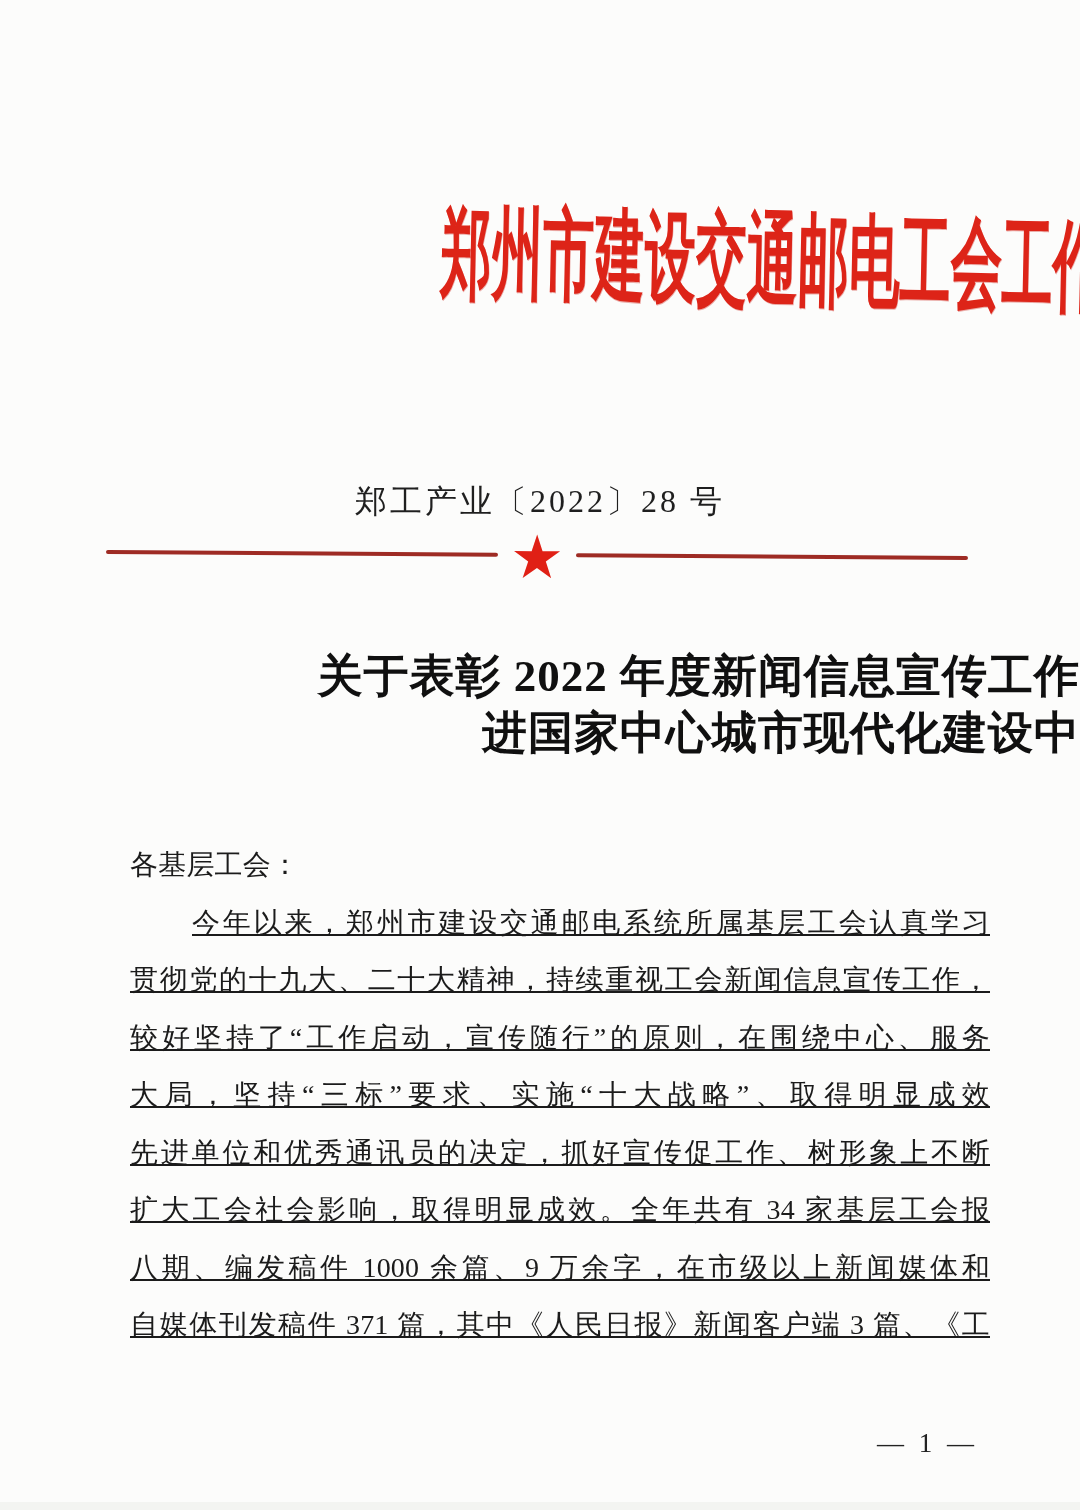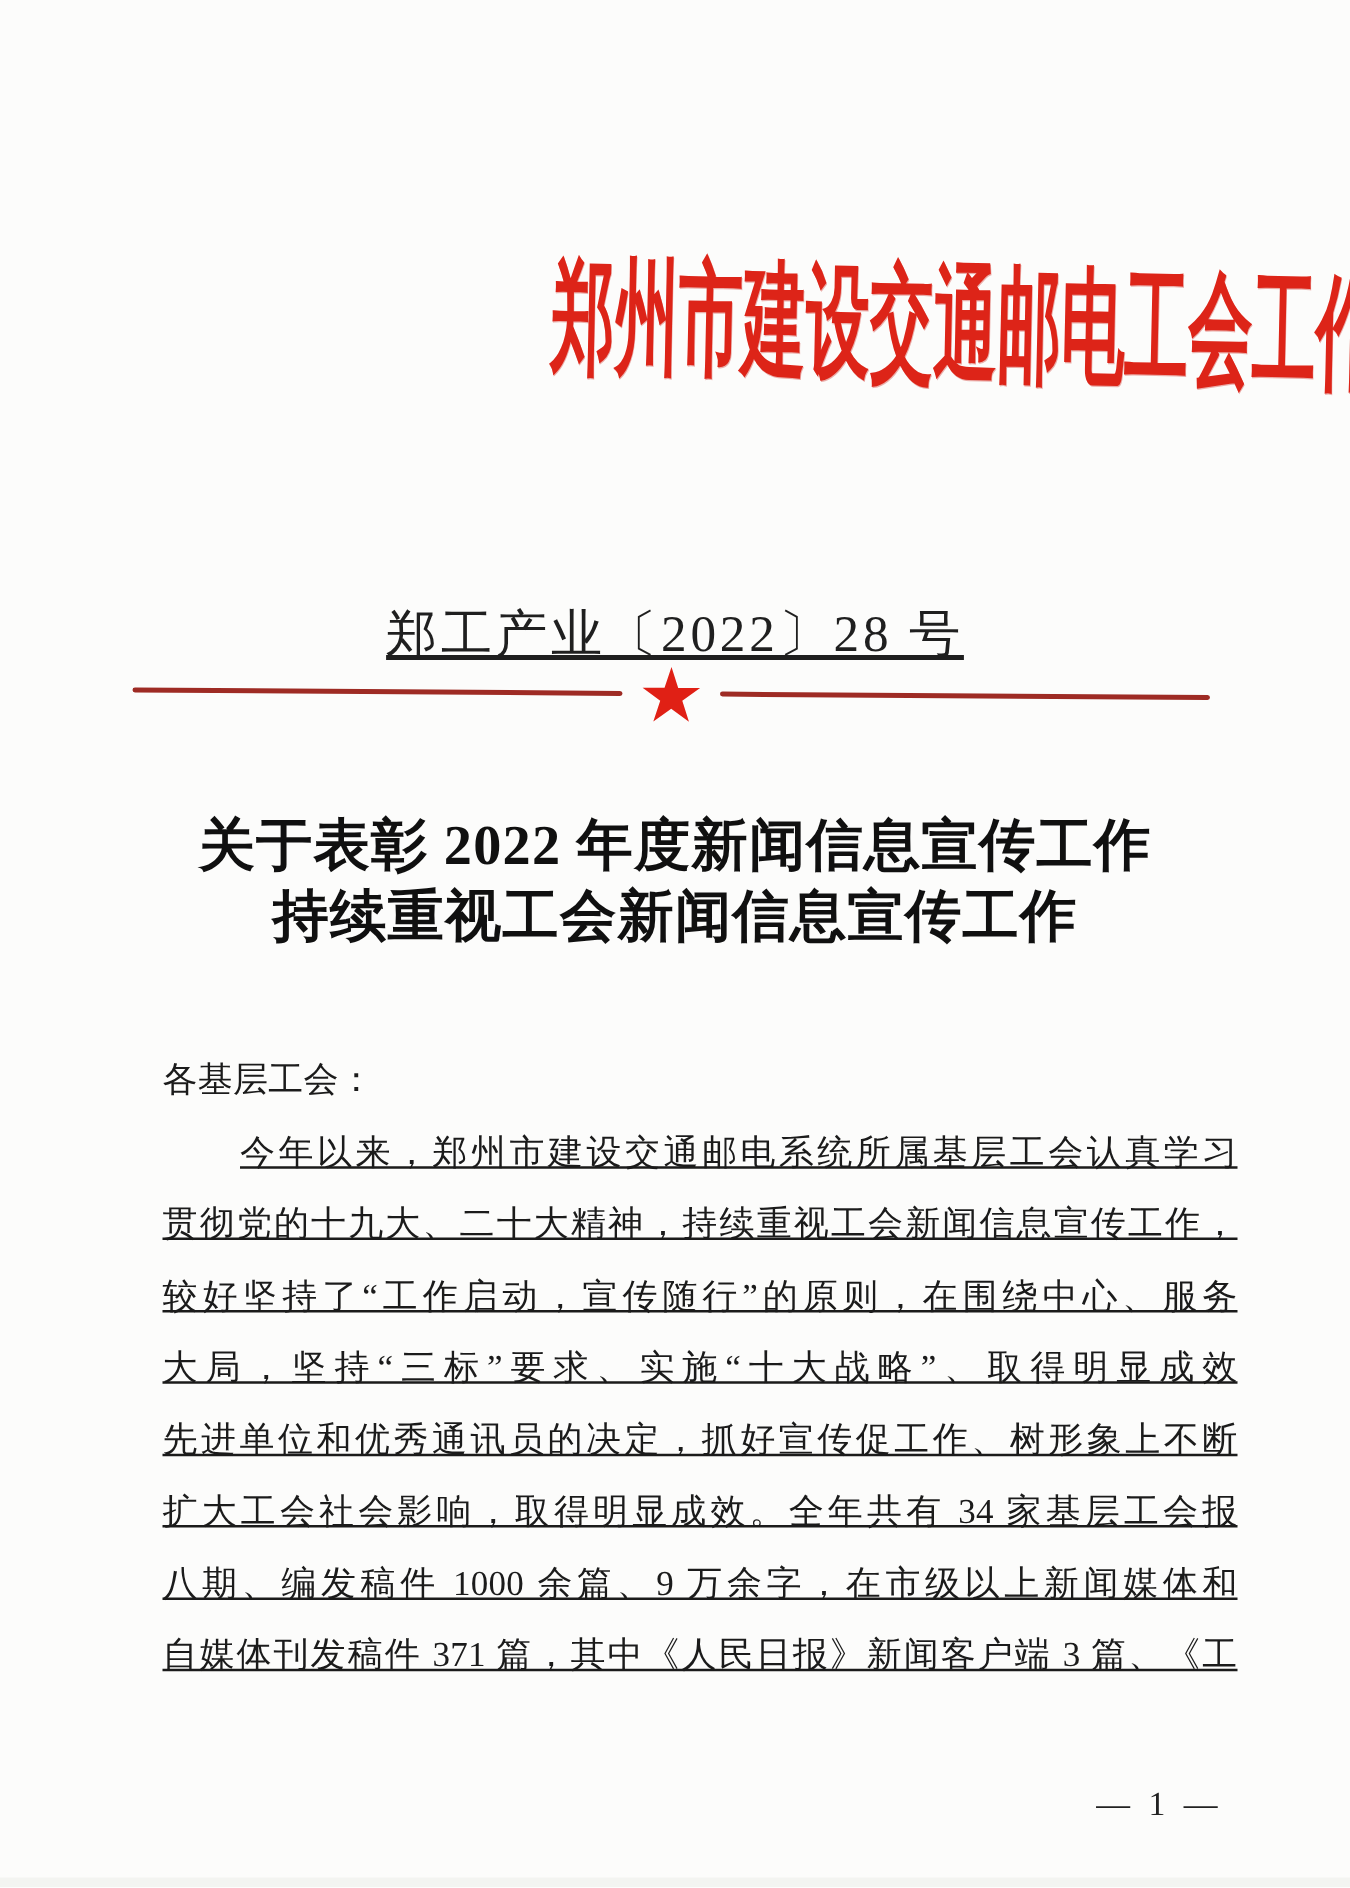--- a/index.html
+++ b/index.html
@@ -40,24 +40,23 @@
     transform-origin: center;
     text-shadow: 1px 1px 0 rgba(200,30,20,0.35);
   }
   
   .doc-number {
     position: absolute;
     top: 480px;
     left: 0;
     width: 100%;
     text-align: center;
-    font-size: 41px;
+    font-size: 32px;
     letter-spacing: 3px;
     color: #1f1f1f;
-    text-decoration: underline;
   }
   
   .divider {
     position: absolute;
     top: 526px;
     left: 106px;
     width: 862px;
     height: 58px;
     display: flex;
     align-items: center;
@@ -76,21 +75,21 @@
     color: var(--red-star);
     margin: 0 12px;
     transform: translateY(2px);
   }
   
   .doc-title {
     position: absolute;
     top: 648px;
     left: 0;
     width: 100%;
-    text-align: center;
+    text-align: right;
     font-size: 45px;
     font-weight: 700;
     line-height: 57px;
     letter-spacing: 1px;
     color: #101010;
   }
   
   .body-block {
     position: absolute;
     top: 836px;
@@ -145,21 +144,21 @@
   <div class="doc-number">郑工产业〔2022〕28 号</div>
 
   <div class="divider">
     <span class="seg"></span>
     <span class="star">★</span>
     <span class="seg"></span>
   </div>
 
   <div class="doc-title">
     <div>关于表彰 2022 年度新闻信息宣传工作</div>
-    <div>持续重视工会新闻信息宣传工作</div>
+    <div>进国家中心城市现代化建设中</div>
   </div>
 
   <div class="body-block">
     <div class="salutation">各基层工会：</div>
     <div class="body-line indent">今年以来，郑州市建设交通邮电系统所属基层工会认真学习</div>
     <div class="body-line">贯彻党的十九大、二十大精神，持续重视工会新闻信息宣传工作，</div>
     <div class="body-line">较好坚持了“工作启动，宣传随行”的原则，在围绕中心、服务</div>
     <div class="body-line">大局，坚持“三标”要求、实施“十大战略”、取得明显成效</div>
     <div class="body-line">先进单位和优秀通讯员的决定，抓好宣传促工作、树形象上不断</div>
     <div class="body-line">扩大工会社会影响，取得明显成效。全年共有 34 家基层工会报</div>

